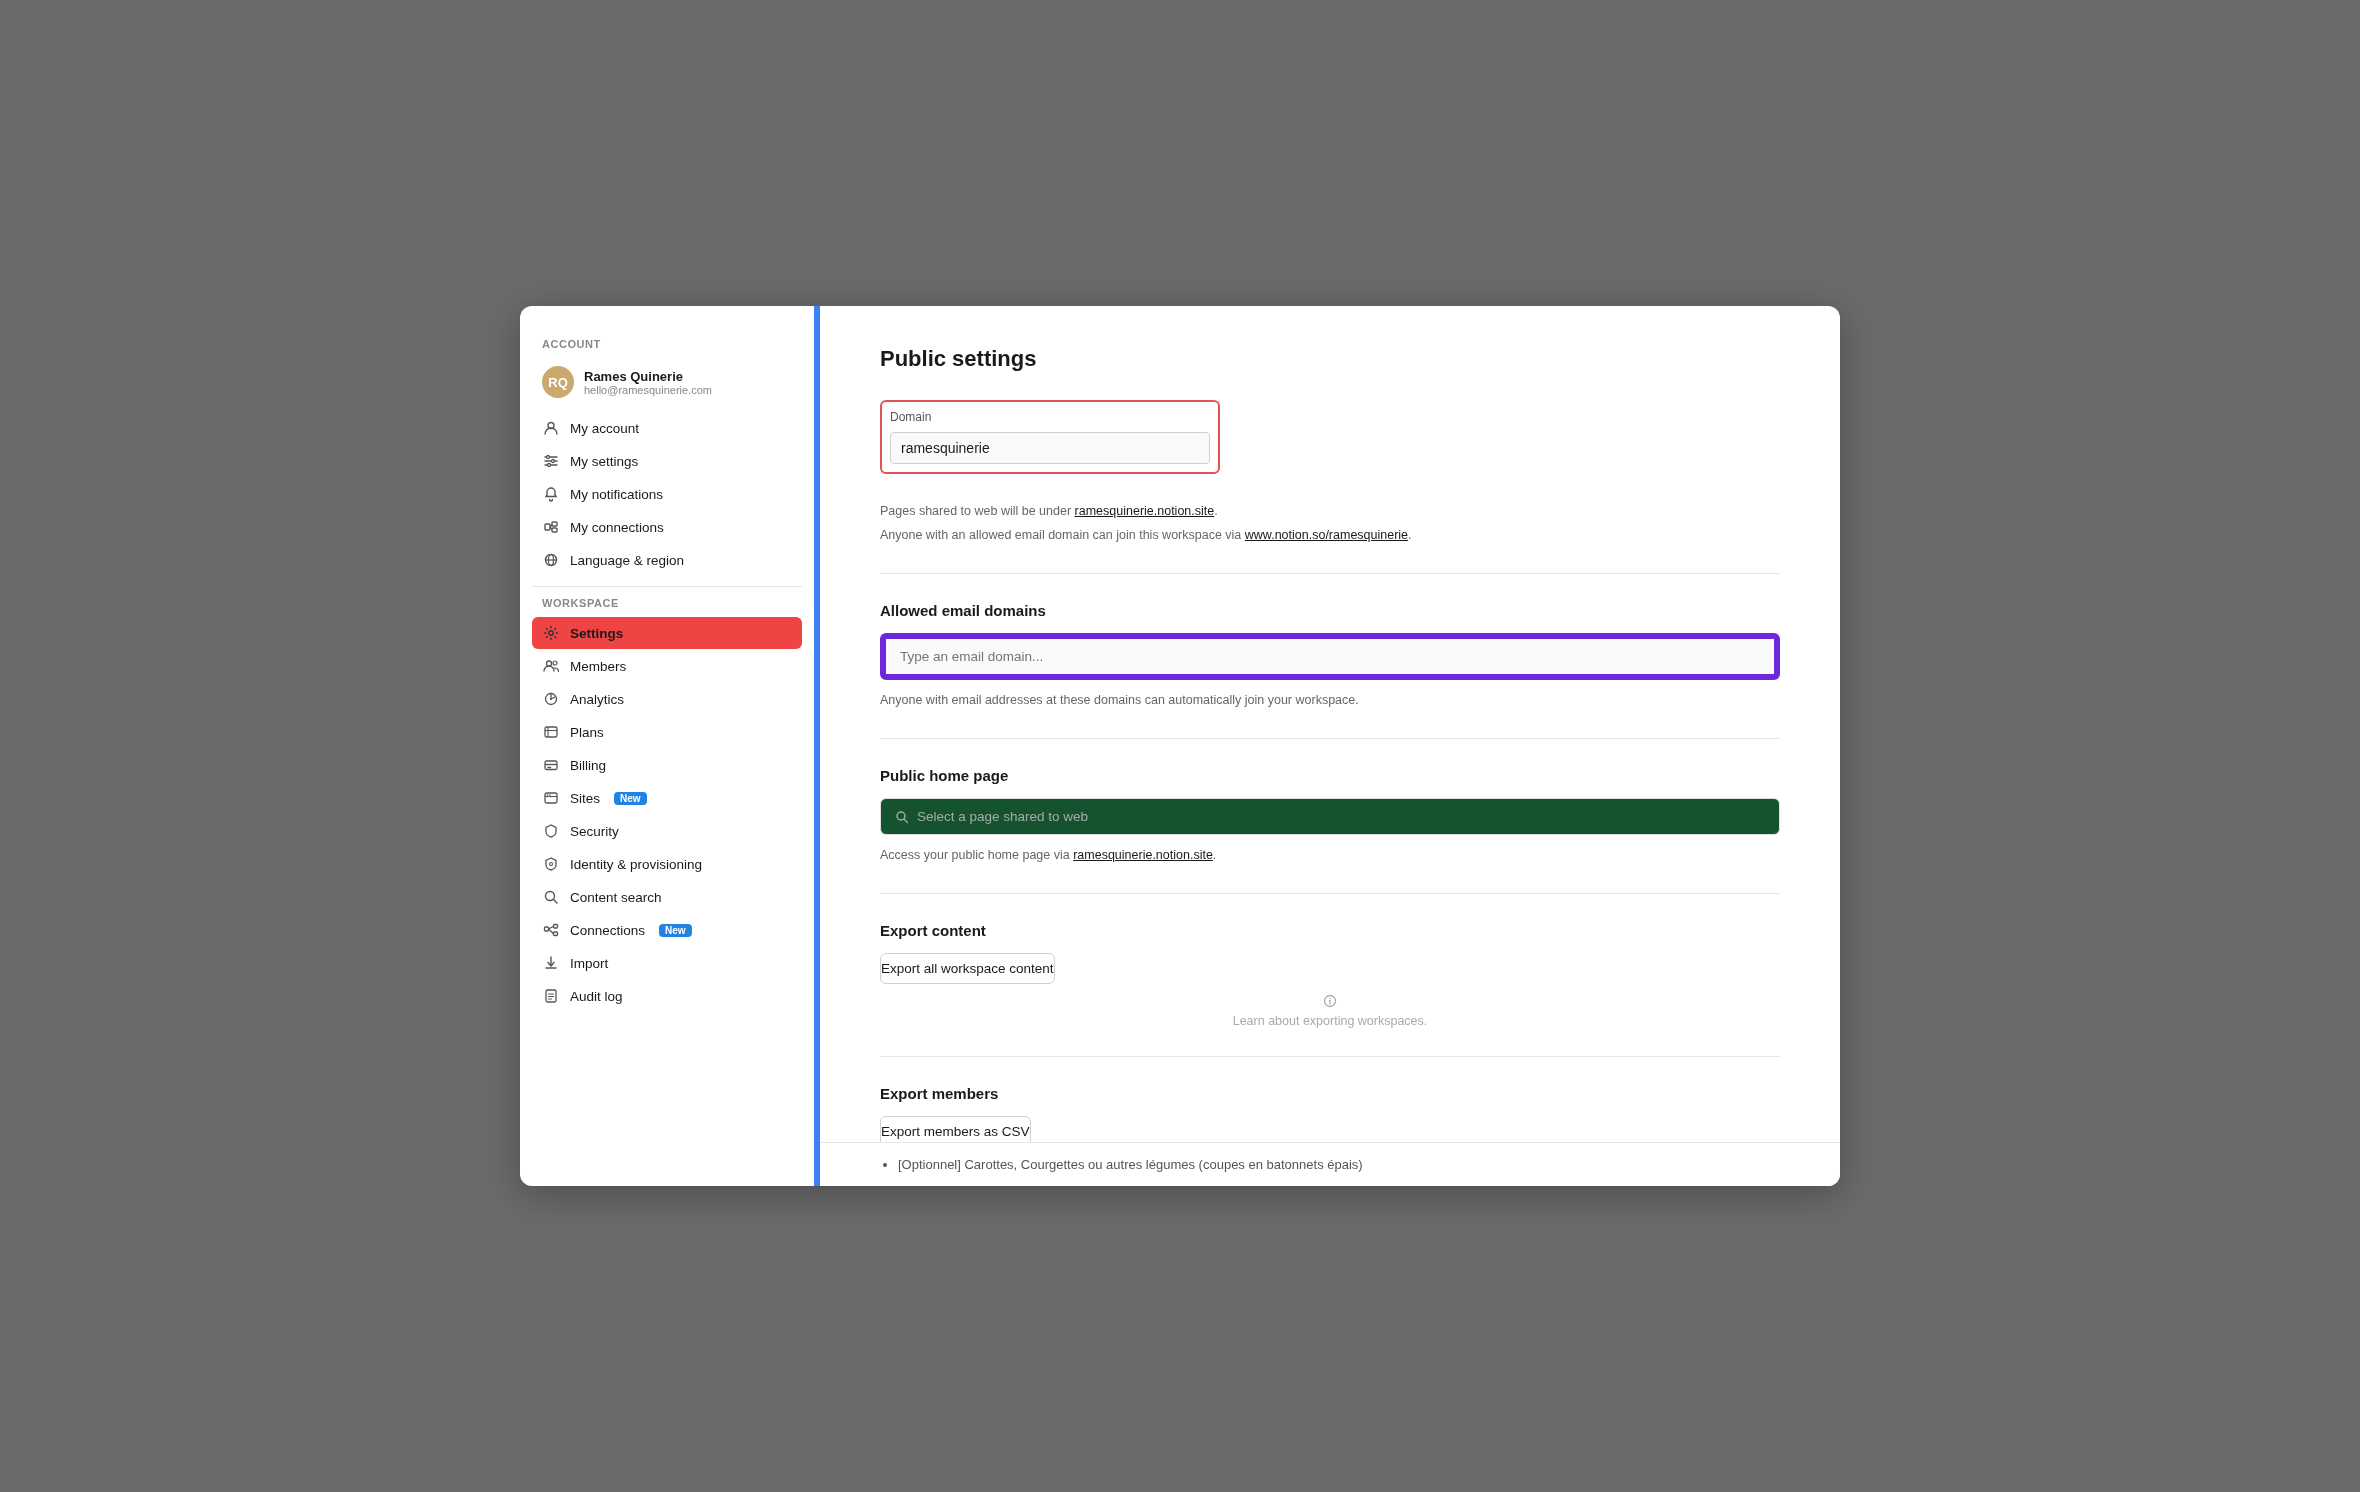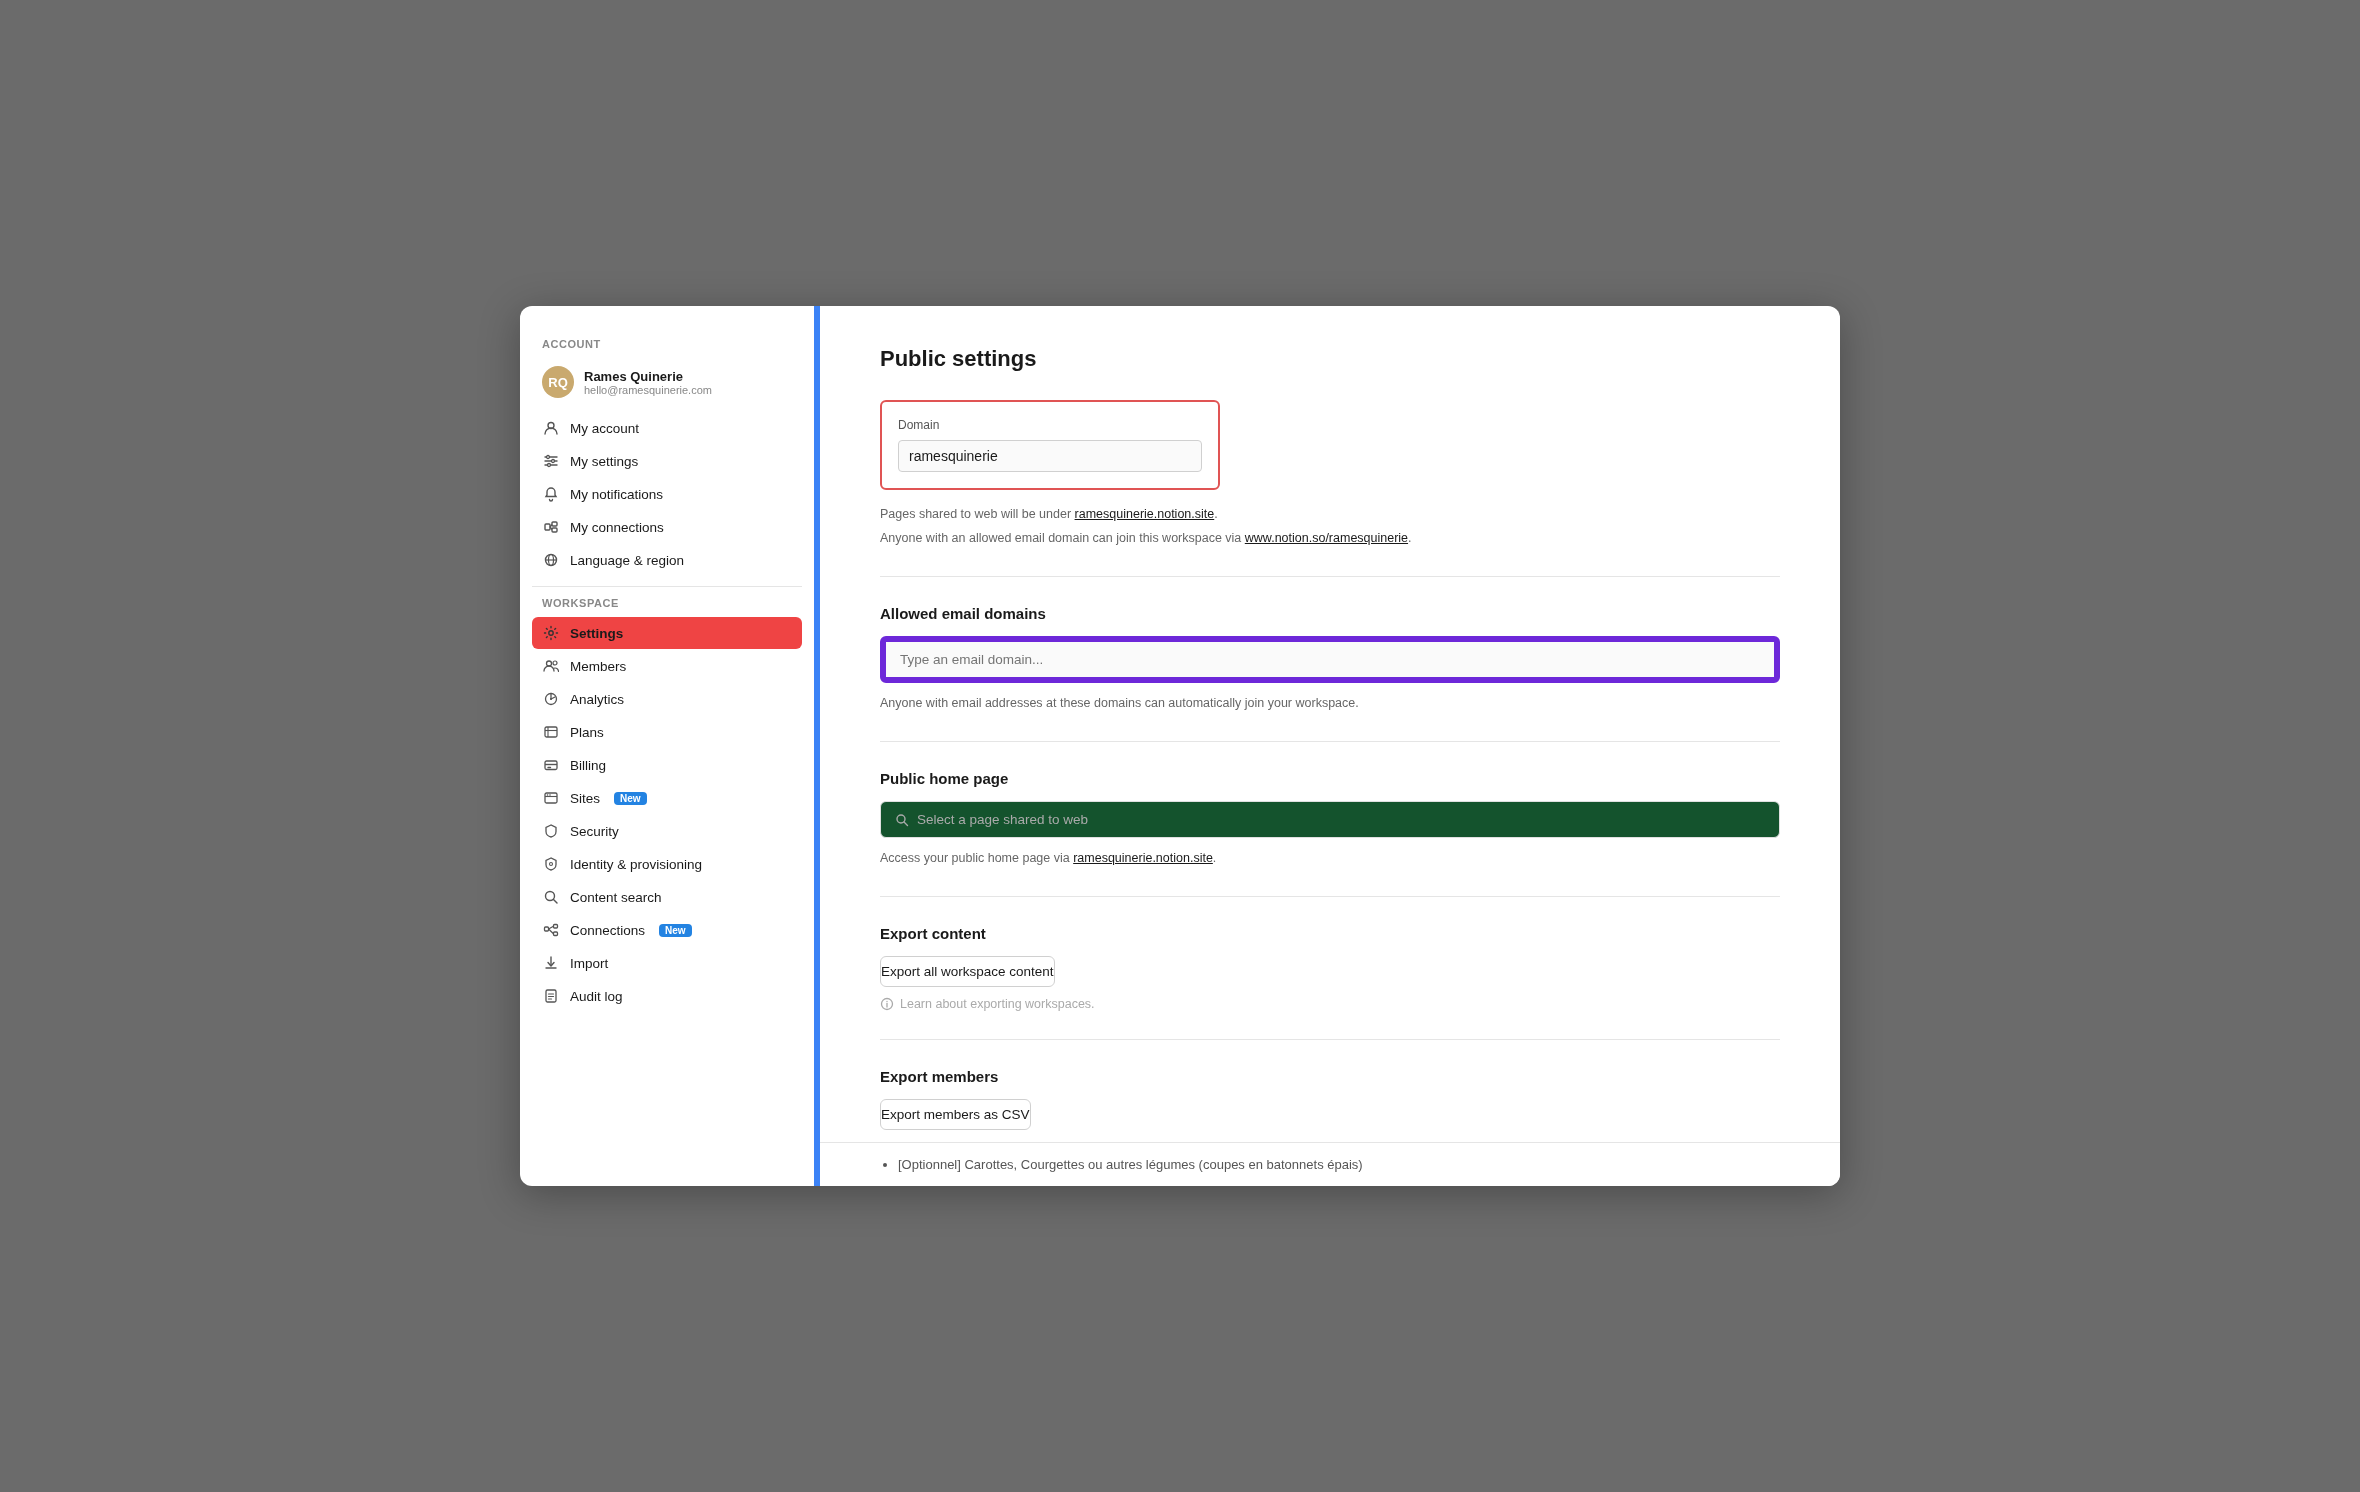--- a/index.html
+++ b/index.html
@@ -124,22 +124,22 @@
     .section-title {
       font-size: 15px;
       font-weight: 600;
       color: #1a1a1a;
       margin-bottom: 14px;
     }
     
     .domain-box {
       border: 2px solid #e05454;
       border-radius: 6px;
-      padding: 16px;
-      margin-bottom: 14px;
+      padding: 8px;
+      margin-bottom: 27px;
       display: inline-block;
       min-width: 340px;
     }
     .domain-label {
       font-size: 12px;
       font-weight: 500;
       color: #555;
       margin-bottom: 8px;
     }
     .domain-input {
@@ -203,20 +203,21 @@
       cursor: pointer;
       font-weight: 500;
     }
     .learn-text {
       display: flex;
       align-items: center;
       gap: 6px;
       font-size: 12.5px;
       color: #aaa;
       margin-top: 10px;
+      flex-direction: column;
     }
     
     .bottom-note {
       position: sticky;
       bottom: 0;
       left: 0;
       right: 0;
       background: #fff;
       border-top: 1px solid #e5e5e5;
       padding: 14px 60px;

